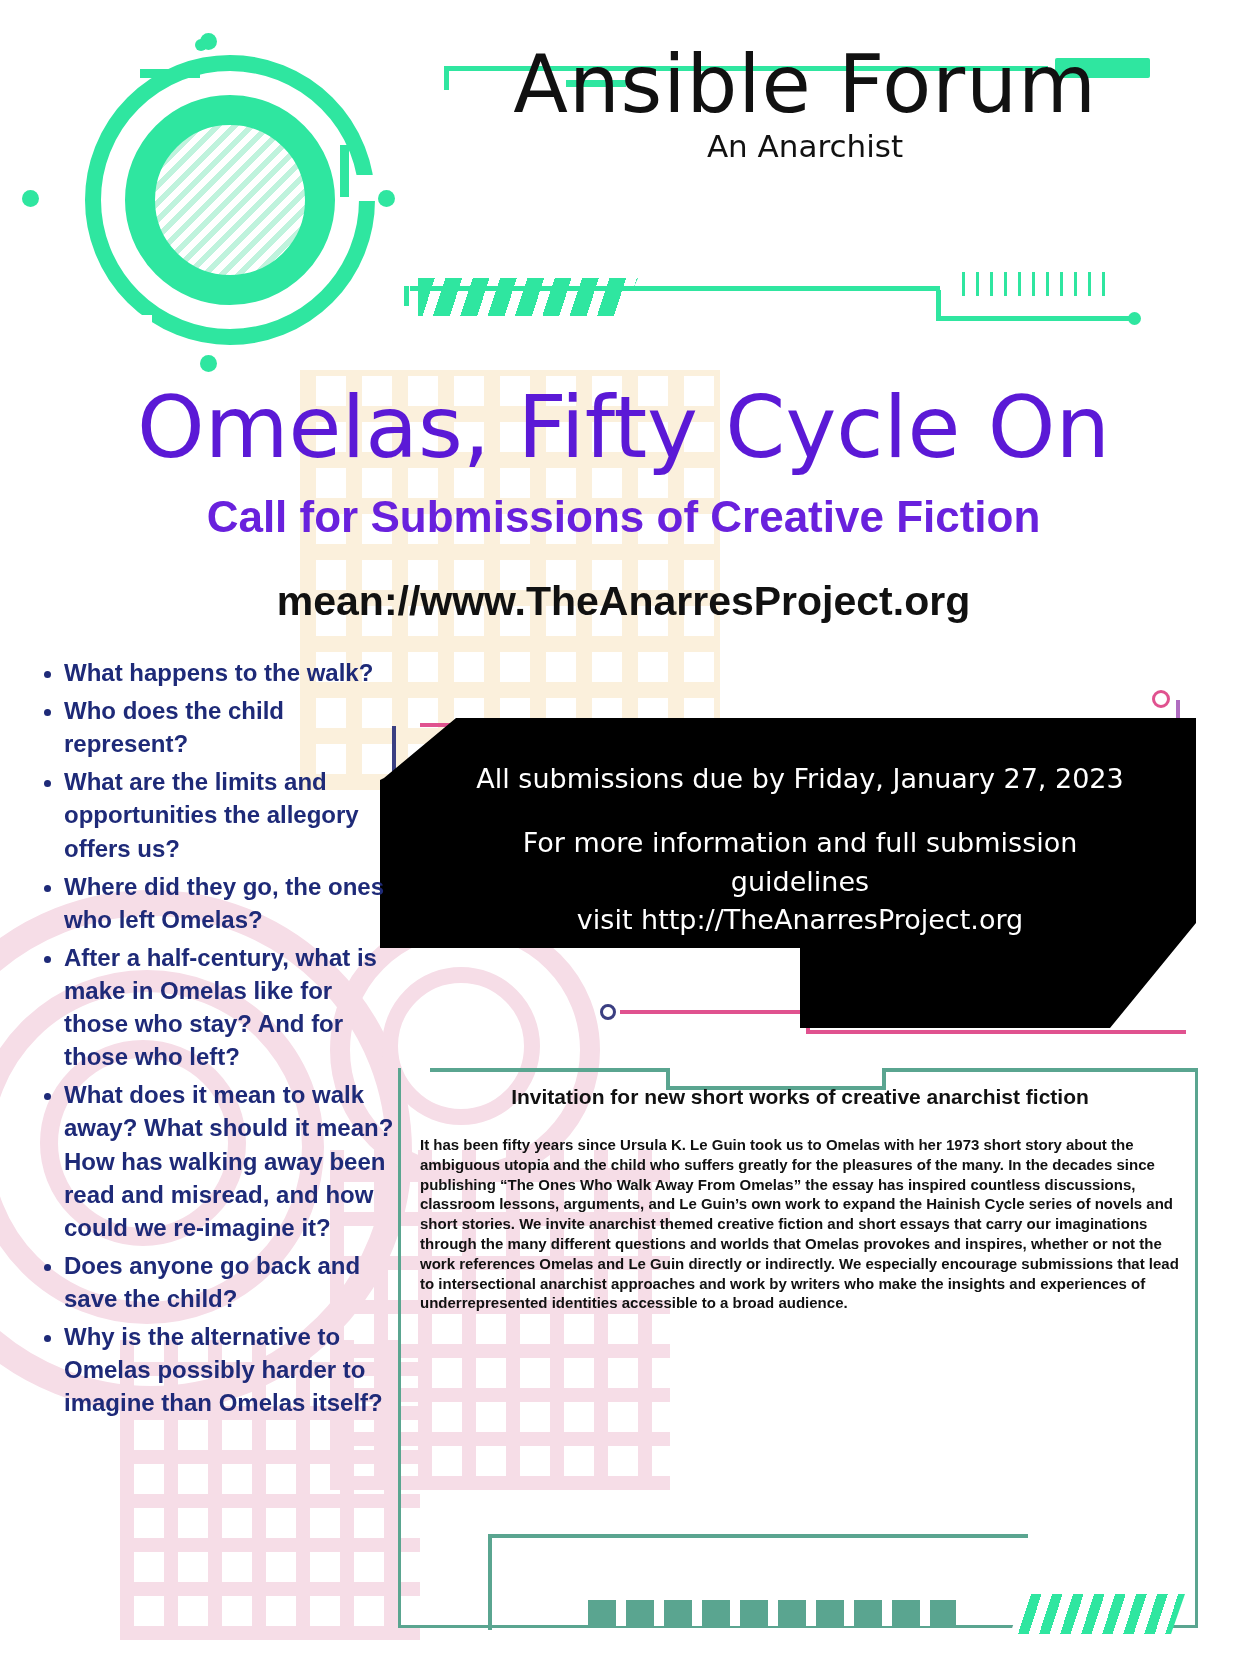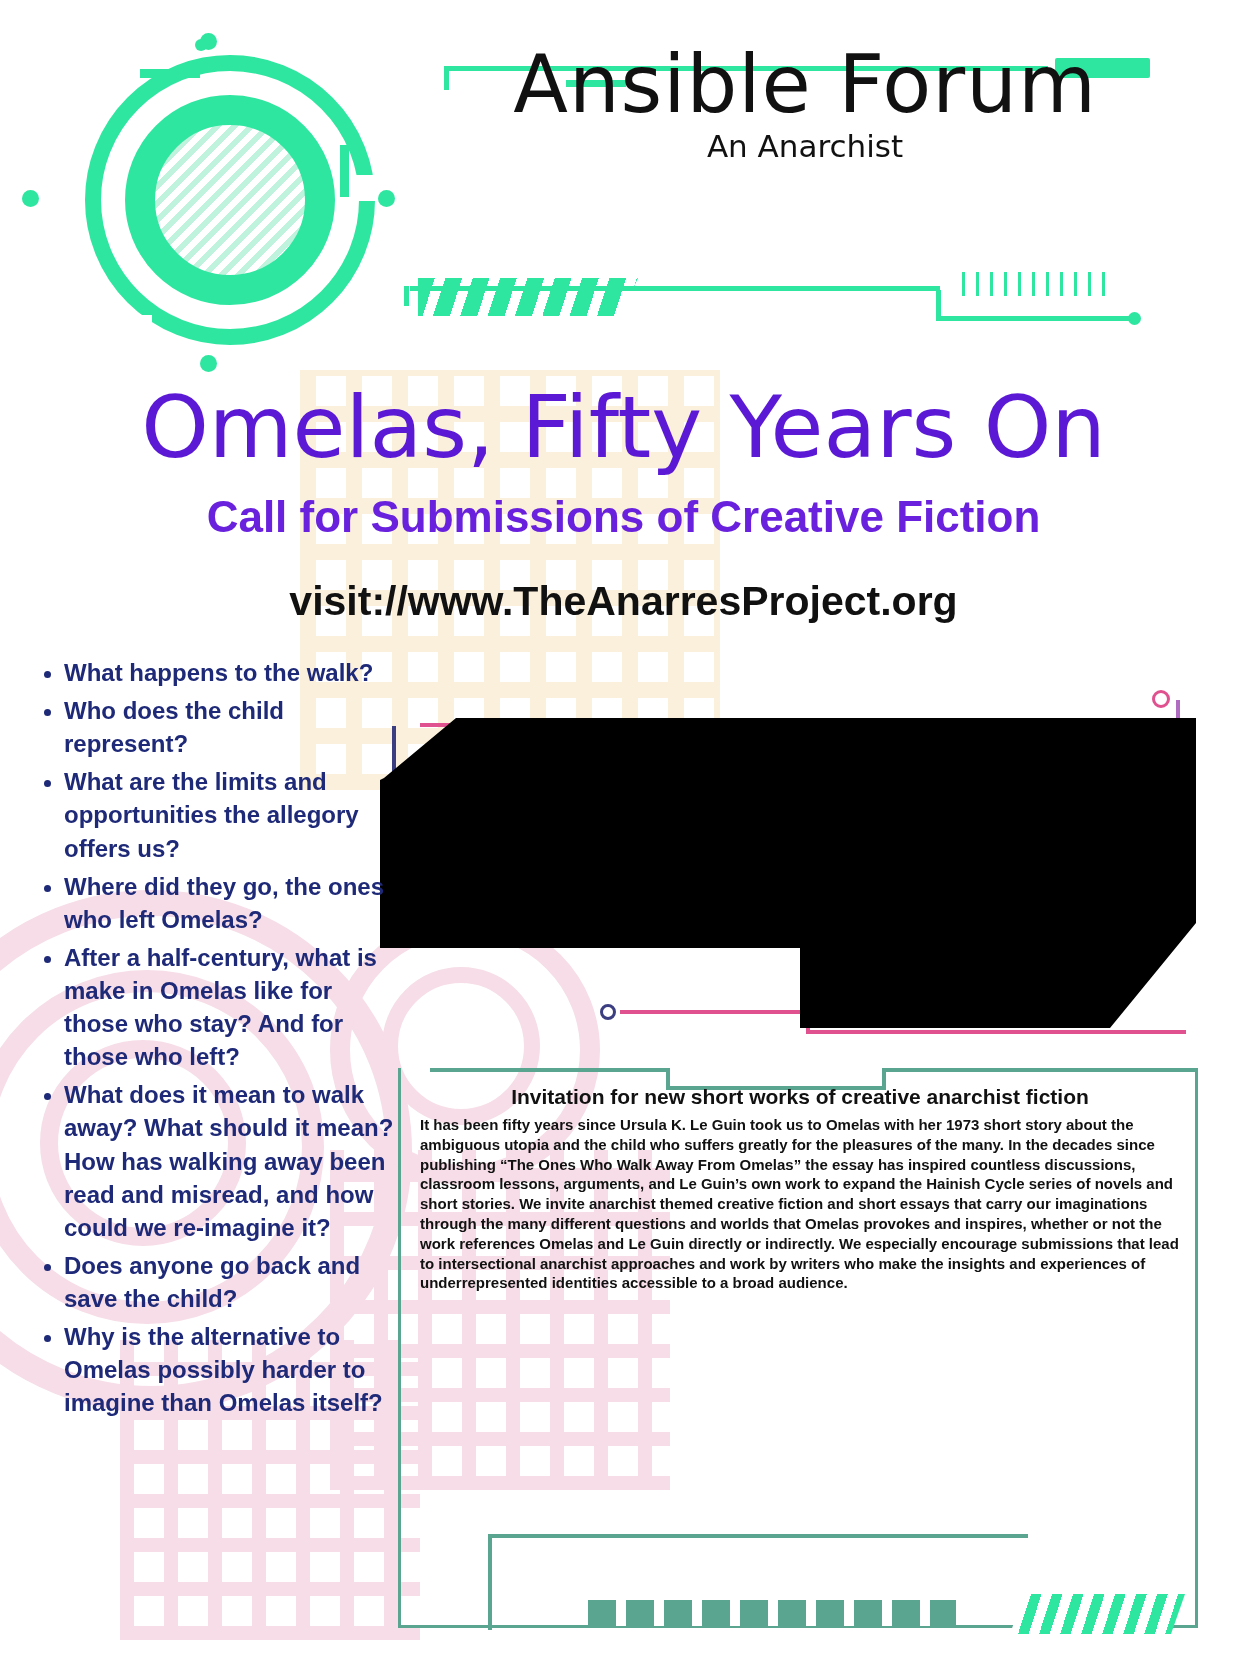--- a/index.html
+++ b/index.html
@@ -238,21 +238,21 @@
     border-top: none;
     box-sizing: border-box;
     z-index: 2;
     clip-path: polygon(0 0, 100% 0, 100% 100%, 0 100%);
   }
   .invite-head {
     font-size: 21px;
     font-weight: bold;
     color: #111;
     text-align: center;
-    margin-bottom: 6px;
+    margin-bottom: 26px;
   }
   .invite-body {
     font-size: 15px;
     font-weight: bold;
     color: #111;
     line-height: 1.32;
     text-align: left;
   }
 
   .foot-chips {
@@ -316,23 +316,23 @@
 
   <div class="hdr-slashes"></div>
   <div class="hdr-ticks"></div>
   <div class="hdr-line" style="left:410px; top:286px; width:530px; height:5px;"></div>
   <div class="hdr-line" style="left:936px; top:290px; width:5px; height:30px;"></div>
   <div class="hdr-line" style="left:936px; top:316px; width:200px; height:5px;"></div>
   <div class="hdr-dot" style="left:1128px; top:312px;"></div>
   <div class="hdr-line" style="left:404px; top:286px; width:5px; height:20px;"></div>
 </div>
 
-<div class="main-title">Omelas, Fifty Years On</div>
+<div class="main-title">Omelas, Fifty Cycle On</div>
 <div class="sub-title">Call for Submissions of Creative Fiction</div>
-<div class="url-line">visit://www.TheAnarresProject.org</div>
+<div class="url-line">mean://www.TheAnarresProject.org</div>
 
 <div class="questions">
   <ul>
     <li>What happens to the walk?</li>
     <li>Who does the child represent?</li>
     <li>What are the limits and opportunities the allegory offers us?</li>
     <li>Where did they go, the ones who left Omelas?</li>
     <li>After a half-century, what is make in Omelas like for those who stay? And for those who left?</li>
     <li>What does it mean to walk away? What should it mean? How has walking away been read and misread, and how could we re-imagine it?</li>
     <li>Does anyone go back and save the child?</li>
@@ -346,20 +346,26 @@
 <div class="deco-ring" style="left:1152px; top:690px; width:18px; height:18px; border:3px solid #e0528f;"></div>
 <div class="deco-line" style="left:392px; top:726px; width:4px; height:200px; background:#3b3f82;"></div>
 <div class="deco-line" style="left:392px; top:926px; width:370px; height:4px; background:#3b3f82;"></div>
 <div class="deco-line" style="left:620px; top:1010px; width:190px; height:4px; background:#e0528f;"></div>
 <div class="deco-ring" style="left:600px; top:1004px; width:16px; height:16px; border:3px solid #3b3f82;"></div>
 <div class="deco-line" style="left:806px; top:1012px; width:4px; height:22px; background:#e0528f;"></div>
 <div class="deco-line" style="left:806px; top:1030px; width:380px; height:4px; background:#e0528f;"></div>
 
 <div class="callout-wrap">
   <div class="callout"></div>
+  <div class="callout-text">
+    <div>All submissions due by Friday, January 27, 2023</div>
+    <div class="gap"></div>
+    <div>For more information and full submission guidelines</div>
+    <div>visit http://TheAnarresProject.org</div>
+  </div>
 </div>
 
 <div class="invite-frame"></div>
 <div class="deco-line" style="left:430px; top:1068px; width:240px; height:4px; background:#5aa590; z-index:3;"></div>
 <div class="deco-line" style="left:666px; top:1068px; width:4px; height:22px; background:#5aa590; z-index:3;"></div>
 <div class="deco-line" style="left:666px; top:1086px; width:220px; height:4px; background:#5aa590; z-index:3;"></div>
 <div class="deco-line" style="left:882px; top:1068px; width:4px; height:22px; background:#5aa590; z-index:3;"></div>
 <div class="deco-line" style="left:882px; top:1068px; width:316px; height:4px; background:#5aa590; z-index:3;"></div>
 
 <div class="invite">

